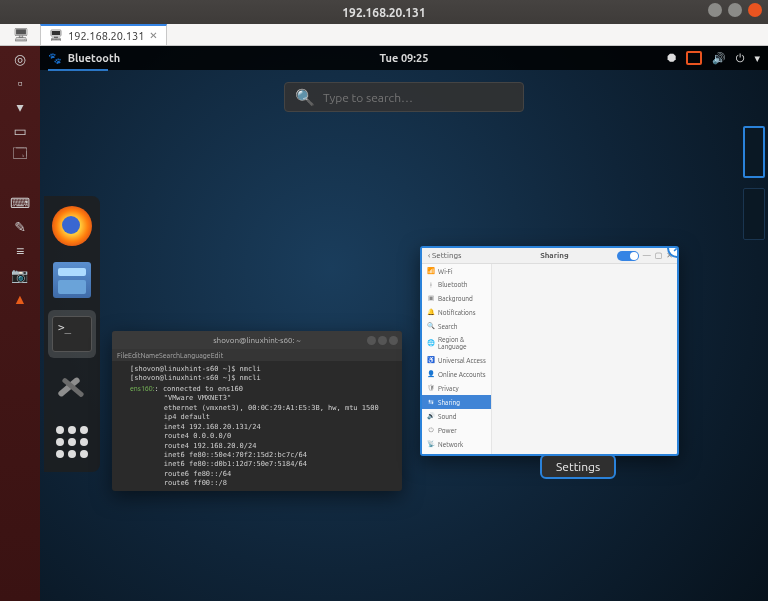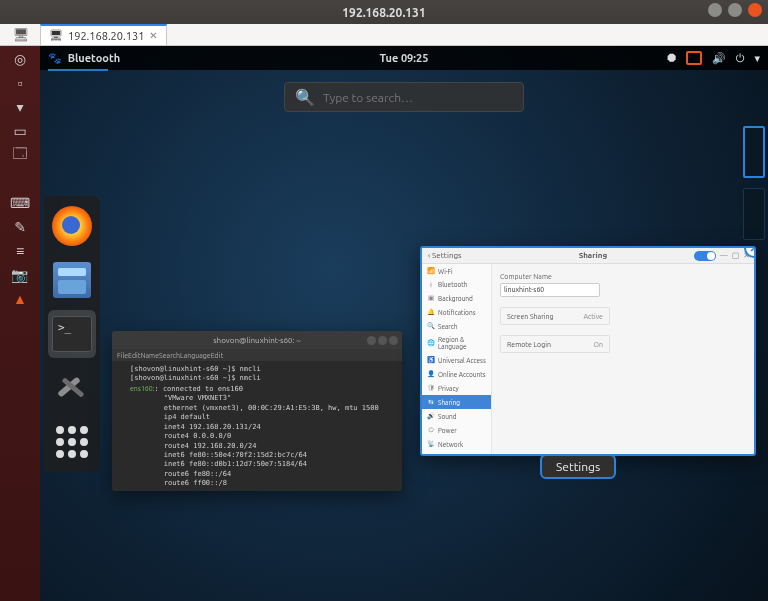--- a/index.html
+++ b/index.html
@@ -49,21 +49,21 @@
 
   .win { position:absolute; border-radius:3px; box-shadow:0 6px 20px rgba(0,0,0,0.5); overflow:hidden; }
   .win-term { left:72px; top:285px; width:290px; height:160px; background:#2a2a2a; }
   .t-title { height:18px; background:#3a3a3a; color:#bbb; font-size:8px; display:flex; align-items:center; justify-content:center; position:relative;}
   .t-title .wctl{position:absolute; right:4px; display:flex; gap:2px;}
   .t-title .wctl span{width:9px;height:9px;border-radius:50%;background:#555;display:block;}
   .t-menu { height:12px; background:#353535; color:#aaa; font-size:7px; display:flex; gap:0; padding:0 5px; align-items:center;}
   .t-body { padding:4px 18px; font-family: "DejaVu Sans Mono", monospace; font-size:7px; line-height:1.35; color:#cfcfcf; white-space:pre; }
   .t-body .g{color:#7bbf5a;}
 
-  .win-settings { left:380px; top:200px; width:336px; height:210px; background:#f5f5f5; border:2px solid #2a82da; }
+  .win-settings { left:380px; top:200px; width:259px; height:210px; background:#f5f5f5; border:2px solid #2a82da; }
   .close-bubble{position:absolute; right:-10px; top:-10px; width:20px; height:20px; background:#fff; border:2px solid #2a82da; border-radius:50%; color:#2a82da; font-size:11px; display:flex; align-items:center; justify-content:center; font-weight:bold;}
   .s-header { height:16px; background:#f1f1f1; border-bottom:1px solid #ddd; display:flex; align-items:center; font-size:8px; color:#555;}
   .s-header .left{width:70px; padding-left:6px;}
   .s-header .mid{flex:1; text-align:center; font-weight:600;}
   .s-header .tog{width:22px;height:10px; background:#3584e4; border-radius:6px; margin-right:4px; position:relative;}
   .s-header .tog:before{content:"";position:absolute;right:1px;top:1px;width:8px;height:8px;background:#fff;border-radius:50%;}
   .s-header .wctls{display:flex;gap:4px;padding-right:4px;color:#888;font-size:8px;}
   .s-body { display:flex; height:calc(100% - 16px); }
   .s-side { width:70px; background:#fafafa; border-right:1px solid #e5e5e5; font-size:6.5px; color:#555; }
   .s-side .row{display:flex;align-items:center;gap:3px;padding:3px 5px;}
@@ -270,31 +270,19 @@
             </div>
             <div class="row">
               <span class="ic">📡</span>
               <span>Network</span>
             </div>
             <div class="row">
               <span class="ic">⌨</span>
               <span>Devices</span>
             </div>
           </div>
-        <div class="s-main">
-          <div class="lbl">Computer Name</div>
-          <div class="field">linuxhint-s60</div>
-          <div class="opt">
-            <span>Screen Sharing</span>
-            <span class="v">Active</span>
-          </div>
-          <div class="opt">
-            <span>Remote Login</span>
-            <span class="v">On</span>
-          </div>
-        </div>
       </div>
     </div>
 
     <div class="tooltip">Settings</div>
 
   </div>
 </div>
 
 </body></html>

